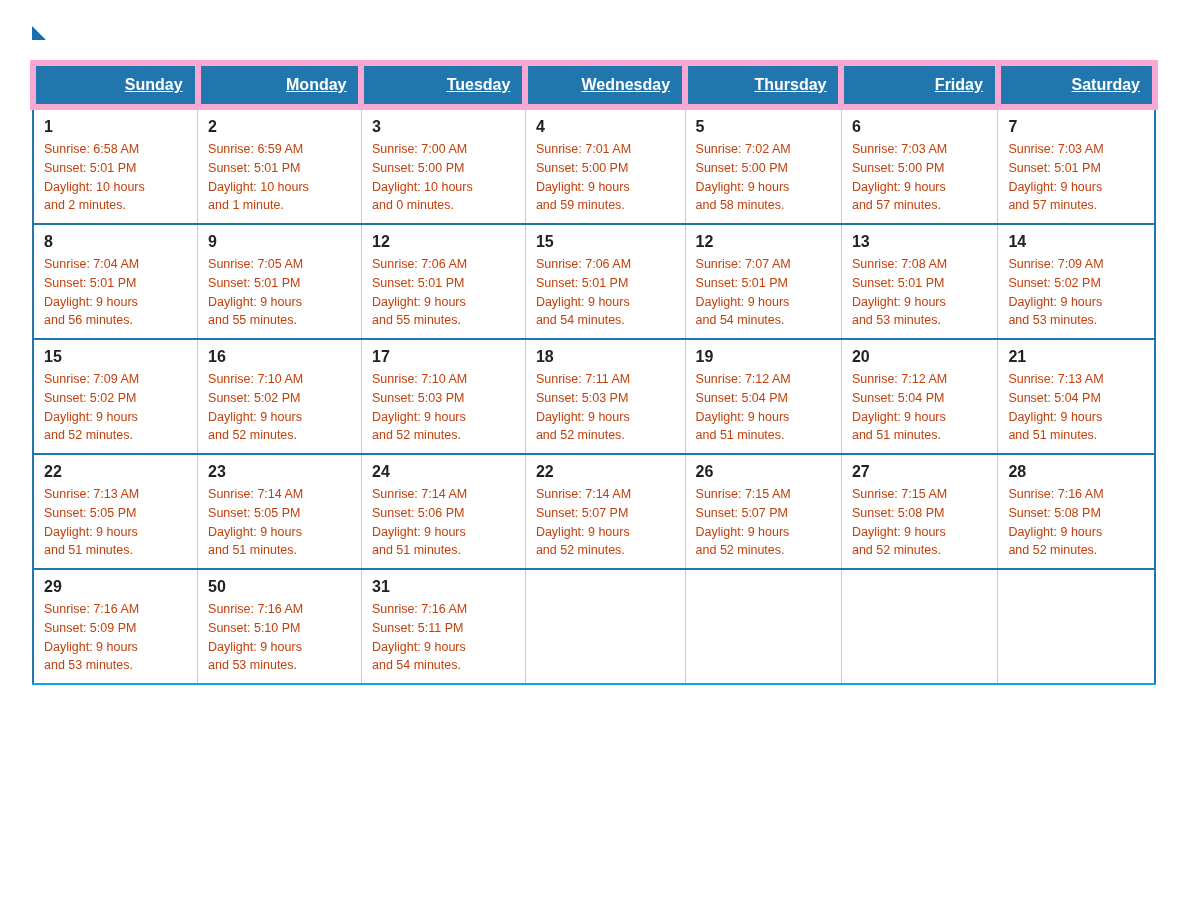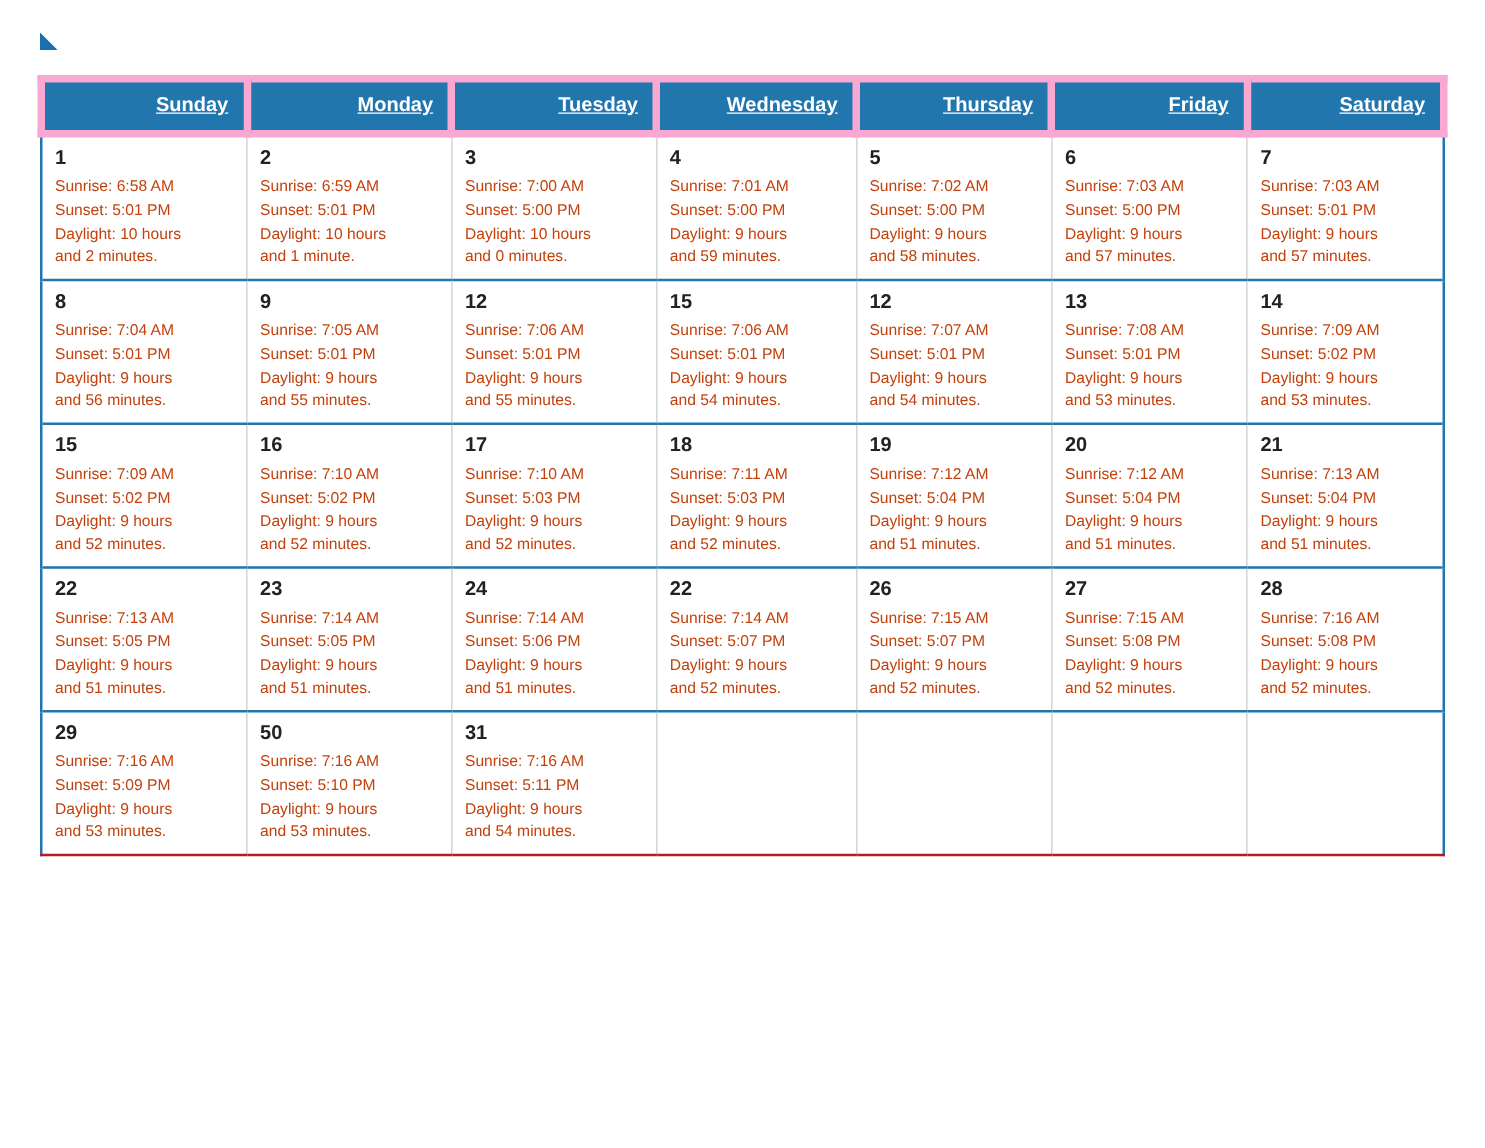--- a/index.html
+++ b/index.html
@@ -84,21 +84,21 @@
       background: #fff;
       min-height: 100px;
     }
     tbody tr td:first-child {
       border-left: 2px solid #2176ae;
     }
     tbody tr td:last-child {
       border-right: 2px solid #2176ae;
     }
     tbody tr:last-child td {
-      border-bottom: 2px solid #b91c1c;
+      border-bottom: 2px solid #0ea5e9;
       border-radius: 25px;
     }
     .day-num {
       font-size: 16px;
       font-weight: bold;
       margin-bottom: 4px;
       display: block;
     }
     .day-info {
       font-size: 12.5px;

